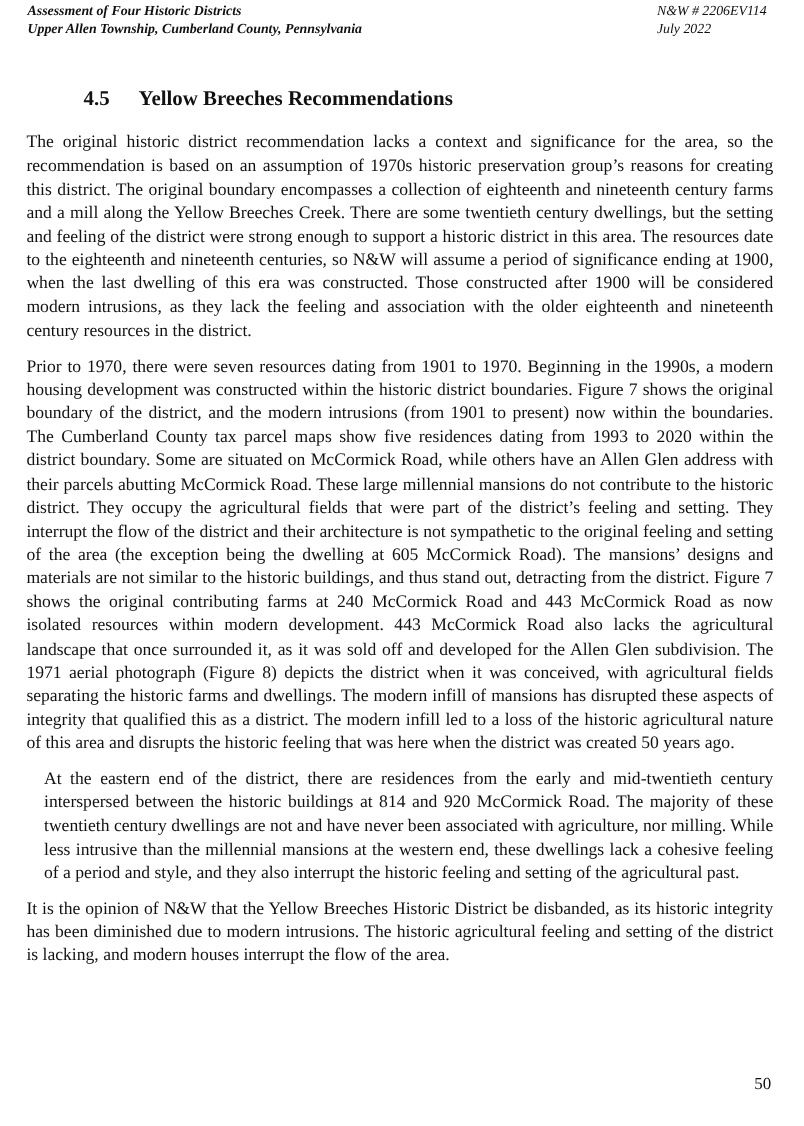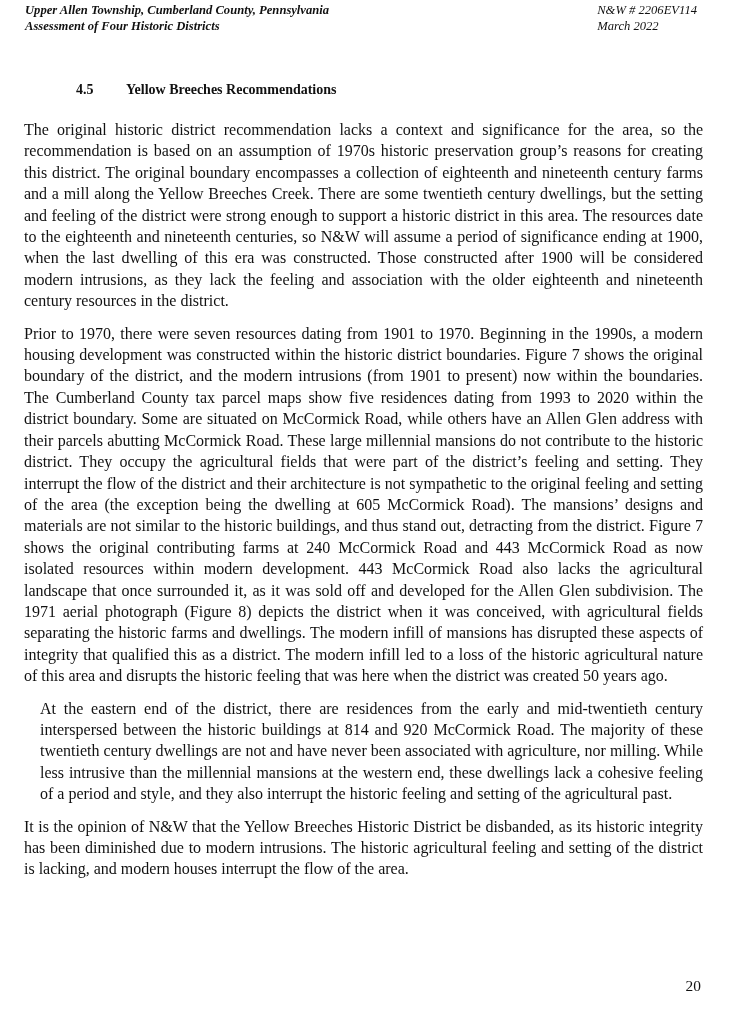--- a/index.html
+++ b/index.html
@@ -31,21 +31,21 @@
       right: 0;
       top: 0;
       font-weight: normal;
     }
     .header-line { display: block; white-space: nowrap; }
     .section-heading {
       position: absolute;
       left: 76px;
       top: 80px;
       font-weight: bold;
-      font-size: 14px;
+      font-size: 19px;
       line-height: 20px;
       white-space: nowrap;
     }
     .section-number { display: inline-block; width: 50px; }
     .content {
       position: absolute;
       left: 24px;
       width: 679px;
       top: 119px;
       font-size: 16px;
@@ -64,33 +64,33 @@
       top: 976px;
       font-size: 15.4px;
       line-height: 20px;
     }
   </style>
 </head>
 <body>
 
 <div class="header">
   <div class="header-left">
+    <span class="header-line">Assessment of Four Historic Districts</span>
     <span class="header-line">Upper Allen Township, Cumberland County, Pennsylvania</span>
-    <span class="header-line">Assessment of Four Historic Districts</span>
   </div>
   <div class="header-right">
     <span class="header-line">N&amp;W # 2206EV114</span>
-    <span class="header-line">March 2022</span>
+    <span class="header-line">July 2022</span>
   </div>
 </div>
 
 <div class="section-heading">
   <span class="section-number">4.5</span><span>Yellow Breeches Recommendations</span>
 </div>
 
 <div class="content">
   <p class="p1">The original historic district recommendation lacks a context and significance for the area, so the recommendation is based on an assumption of 1970s historic preservation group’s reasons for creating this district. The original boundary encompasses a collection of eighteenth and nineteenth century farms and a mill along the Yellow Breeches Creek. There are some twentieth century dwellings, but the setting and feeling of the district were strong enough to support a historic district in this area.  The resources date to the eighteenth and nineteenth centuries, so N&amp;W will assume a period of significance ending at 1900, when the last dwelling of this era was constructed. Those constructed after 1900 will be considered modern intrusions, as they lack the feeling and association with the older eighteenth and nineteenth century resources in the district.</p>
   <p class="p2">Prior to 1970, there were seven resources dating from 1901 to 1970. Beginning in the 1990s, a modern housing development was constructed within the historic district boundaries. Figure 7 shows the original boundary of the district, and the modern intrusions (from 1901 to present) now within the boundaries. The Cumberland County tax parcel maps show five residences dating from 1993 to 2020 within the district boundary. Some are situated on McCormick Road, while others have an Allen Glen address with their parcels abutting McCormick Road. These large millennial mansions do not contribute to the historic district. They occupy the agricultural fields that were part of the district’s feeling and setting. They interrupt the flow of the district and their architecture is not sympathetic to the original feeling and setting of the area (the exception being the dwelling at 605 McCormick Road). The mansions’ designs and materials are not similar to the historic buildings, and thus stand out, detracting from the district. Figure 7 shows the original contributing farms at 240 McCormick Road and 443 McCormick Road as now isolated resources within modern development. 443 McCormick Road also lacks the agricultural landscape that once surrounded it, as it was sold off and developed for the Allen Glen subdivision. The 1971 aerial photograph (Figure 8) depicts the district when it was conceived, with agricultural fields separating the historic farms and dwellings. The modern infill of mansions has disrupted these aspects of integrity that qualified this as a district. The modern infill led to a loss of the historic agricultural nature of this area and disrupts the historic feeling that was here when the district was created 50 years ago.</p>
   <p class="p3">At the eastern end of the district, there are residences from the early and mid-twentieth century interspersed between the historic buildings at 814 and 920 McCormick Road. The majority of these twentieth century dwellings are not and have never been associated with agriculture, nor milling. While less intrusive than the millennial mansions at the western end, these dwellings lack a cohesive feeling of a period and style, and they also interrupt the historic feeling and setting of the agricultural past.</p>
   <p class="p4"><span class="italic">It is the opinion of N&amp;W that the Yellow Breeches Historic District be disbanded</span><span>, as its historic integrity has been diminished due to modern intrusions. The historic agricultural feeling and setting of the district is lacking, and modern houses interrupt the flow of the area.</span></p>
 </div>
 
-<div class="page-number">20</div>
+<div class="page-number">50</div>
 
 </body></html>

